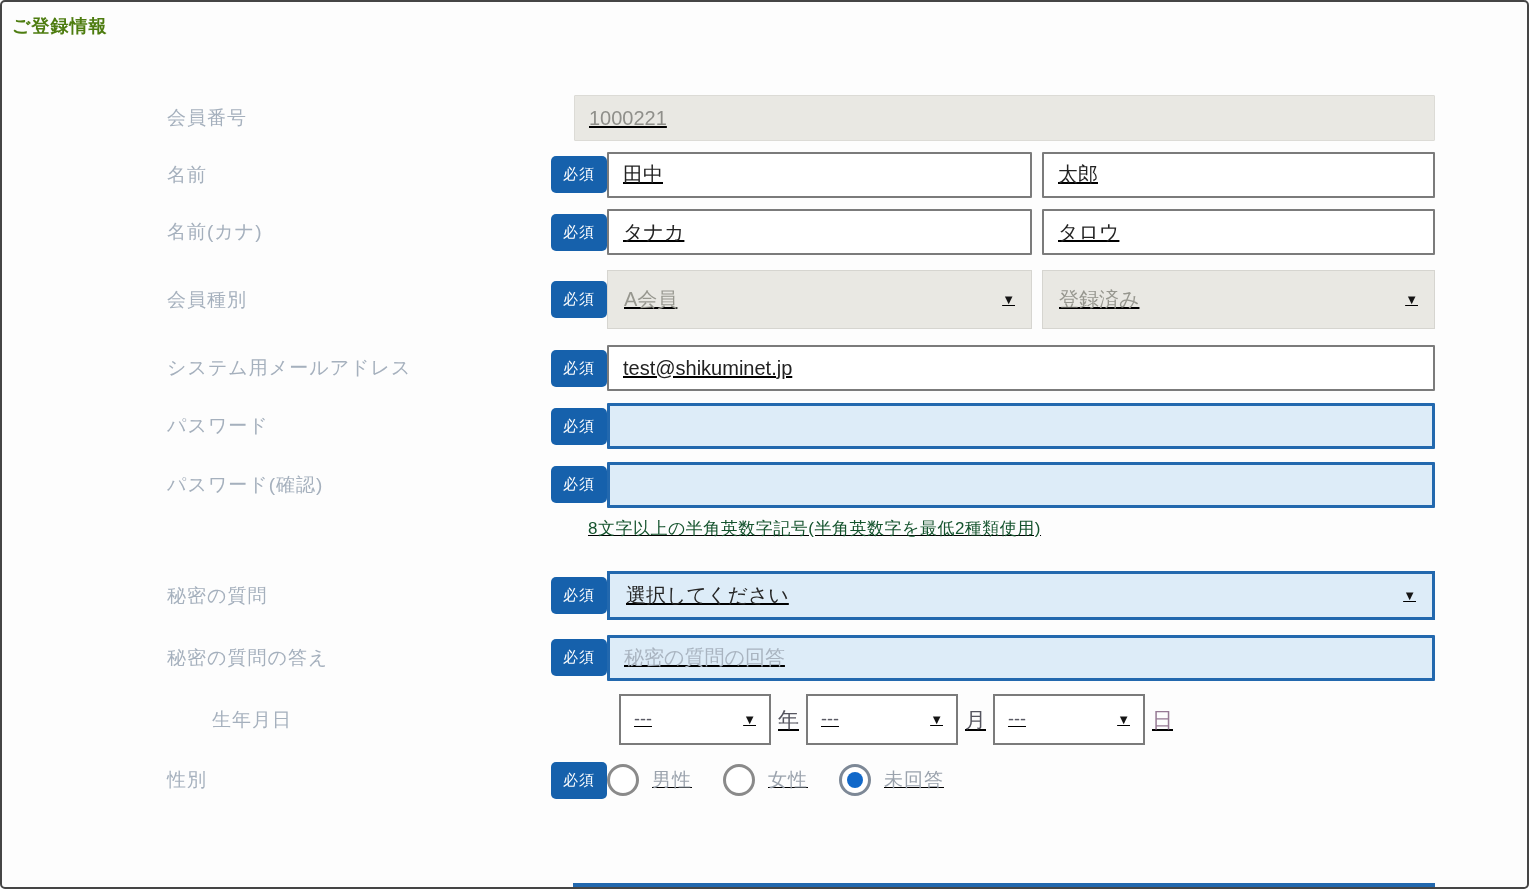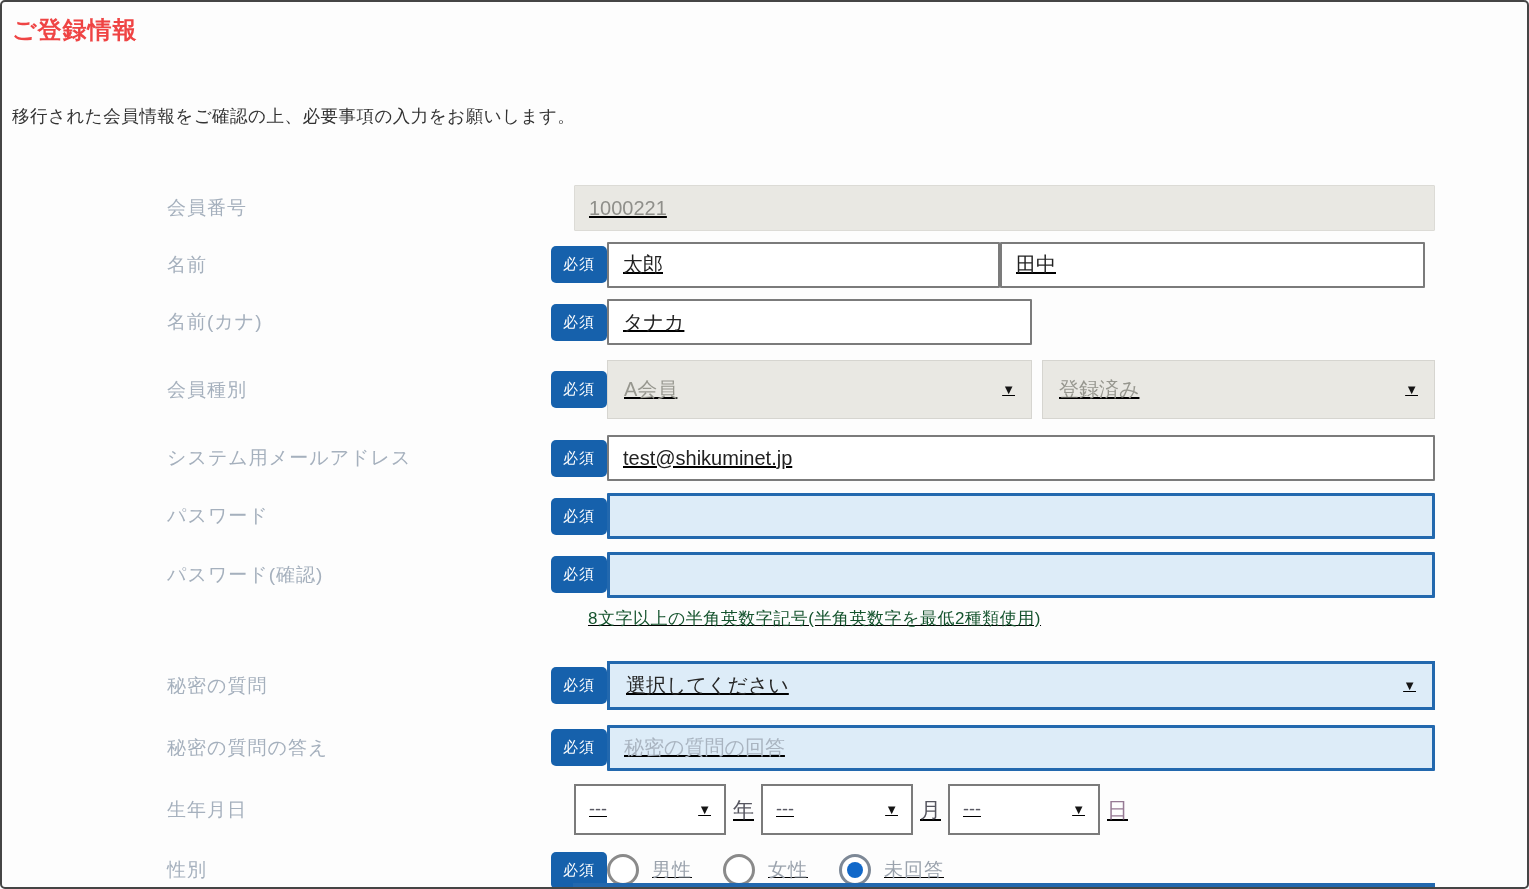--- a/index.html
+++ b/index.html
@@ -10,21 +10,21 @@
     position:relative;
     width:1529px; height:889px;
     background:#fdfdfd;
     border:2px solid #454545;
     border-radius:5px;
     overflow:hidden;
   }
 
   .page-title {
     margin:12px 0 0 10px;
-    font-size:24px; font-weight:bold; color:#ef4444;
+    font-size:18px; font-weight:bold; color:#4d7c0f;
     letter-spacing:1px;
   }
   .page-subtitle {
     margin:58px 0 0 10px;
     font-size:17.5px; color:#333333;
     letter-spacing:0.5px;
   }
 
   .form { margin-top:57px; }
 
@@ -106,63 +106,63 @@
     position:absolute; left:50%; top:50%;
     width:16px; height:16px; border-radius:50%;
     background:#1168c9; transform:translate(-50%,-50%);
   }
   .radio-label { font-size:19px; color:#9ba3ad; letter-spacing:1px; }
 
   .mb10{margin-bottom:10px;} .mb11{margin-bottom:11px;} .mb12{margin-bottom:12px;}
   .mb13{margin-bottom:13px;} .mb14{margin-bottom:14px;} .mb15{margin-bottom:15px;}
   .mb16{margin-bottom:16px;} .mb31{margin-bottom:31px;}
   .h46{min-height:46px;} .h47{min-height:47px;} .h48{min-height:48px;}
-  .h45{min-height:45px;} .h49{min-height:49px;} .h51{min-height:51px;} .h38{min-height:38px;}
+  .h45{min-height:45px;} .h49{min-height:49px;} .h51{min-height:51px;padding-left:45px;} .h38{min-height:38px;}
 
   .bottom-cut-line {
     position:absolute; left:571px; right:92px; bottom:0;
     height:4px; background:#2268ae;
   }
 </style>
 </head>
 <body>
 
 <div class="frame">
 
   <h1 class="page-title">ご登録情報</h1>
-  <p class="page-subtitle">移行された会員情報をご確認の上、必要事項の入力をお願いします。</p>
 
   <div class="form">
 
     <div class="row h46 mb10">
       <div class="lbl">会員番号</div>
       <div class="bcol"></div>
       <div class="fld">
         <input class="inp readonly" readonly="" value="1000221" style="">
       </div>
     </div>
 
     <div class="row h47 mb11">
       <div class="lbl">名前</div>
       <div class="bcol">
           <span class="badge">必須</span>
         </div>
       <div class="fld">
+        <input class="inp half" type="text" value="田中" style="">
         <input class="inp half2" type="text" value="太郎" style="">
-        <input class="inp half" type="text" value="田中" style="">
       </div>
     </div>
 
     <div class="row h46 mb15">
       <div class="lbl">名前(カナ)</div>
       <div class="bcol">
           <span class="badge">必須</span>
         </div>
       <div class="fld">
         <input class="inp half" type="text" value="タナカ" style="">
+        <input class="inp half2" type="text" value="タロウ" style="">
       </div>
     </div>
 
     <div class="row h48 mb16">
       <div class="lbl">会員種別</div>
       <div class="bcol">
           <span class="badge">必須</span>
         </div>
       <div class="fld">
         <div class="sel gray half">

